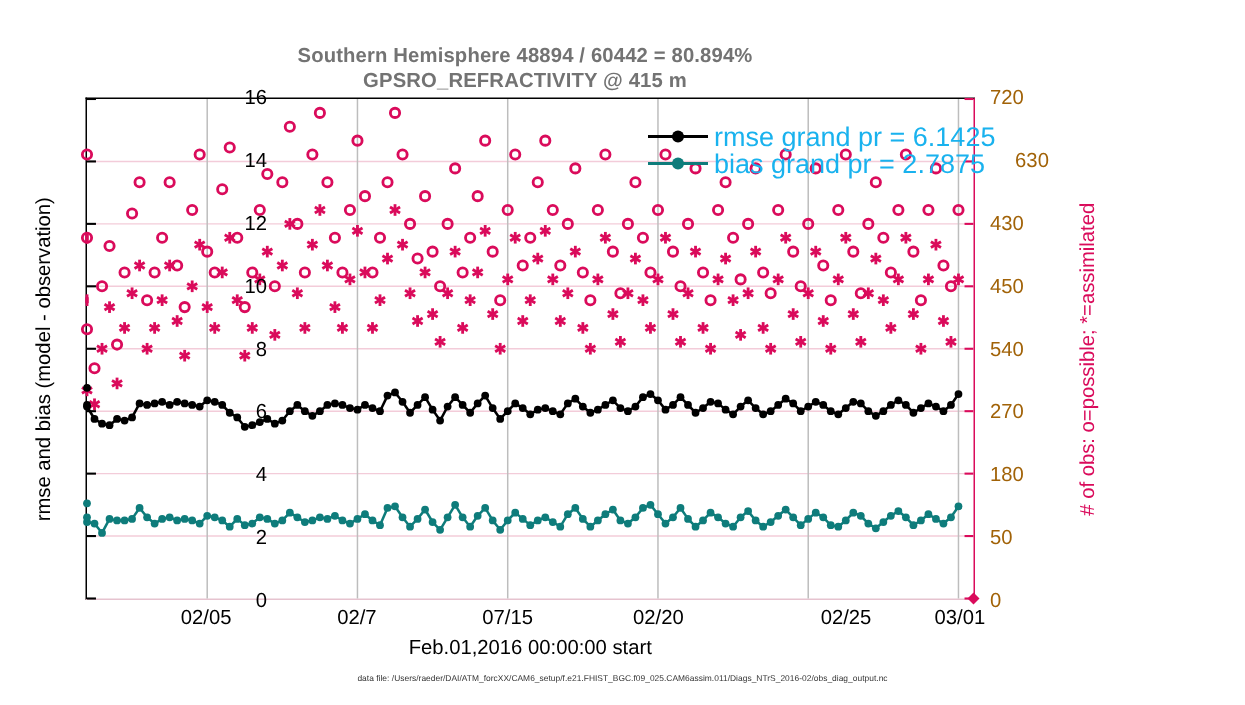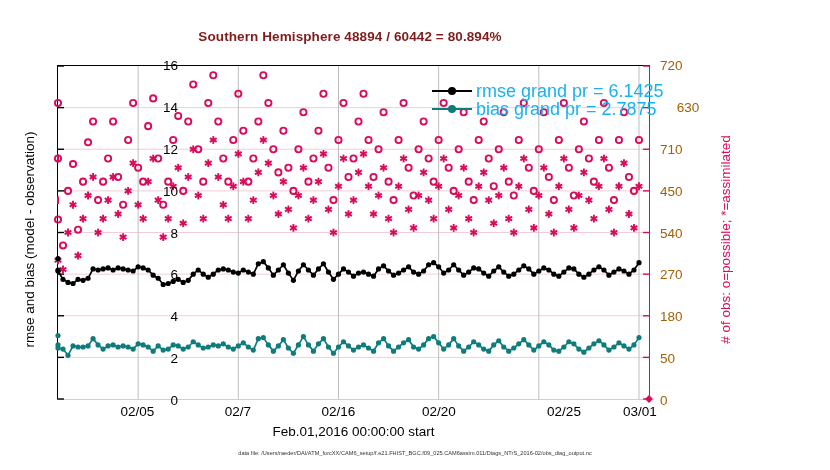--- a/index.html
+++ b/index.html
@@ -1,19 +1,19 @@
 <!DOCTYPE html>
 <html><head>
 <meta charset="utf-8">
 <style>
   html,body{margin:0;padding:0;background:#ffffff;}
   body{width:830px;height:470px;font-family:"Liberation Sans",sans-serif;overflow:hidden;}
   #root{position:relative;width:830px;height:470px;}
 
-  .ttl{position:absolute;left:0;width:700px;text-align:center;font-weight:bold;color:#7f1d1d;font-size:13.5px;letter-spacing:.1px;}
+  .ttl{position:absolute;left:0;width:700px;text-align:center;font-weight:bold;color:#737373;font-size:13.5px;letter-spacing:.1px;}
   #title-line1{top:29px;}
   #title-line2{top:46px;}
 
   #plot{position:absolute;left:57px;top:65px;width:593px;height:335px;
         border-top:1.6px solid #000;border-left:1.6px solid #000;
         border-right:1.6px solid #DA0B5B;border-bottom:1.6px solid #E6C3CF;
         box-sizing:border-box;background:#fff;}
   #plot svg{position:absolute;left:0;top:0;width:100%;height:100%;overflow:visible;}
 
   .ytick-l{position:absolute;right:652px;width:60px;text-align:right;font-size:13.5px;color:#000;transform:translateY(-50%);}
@@ -35,20 +35,21 @@
 
   #datafile{position:absolute;left:0;top:450px;width:830px;text-align:center;
      font-size:5.6px;color:#333;letter-spacing:.02px;}
 </style>
 </head>
 <body>
 
 <div id="root">
 
   <div class="ttl" id="title-line1">Southern Hemisphere 48894 / 60442 = 80.894%</div>
+  <div class="ttl" id="title-line2">GPSRO_REFRACTIVITY @ 415 m</div>
 
   <div id="plot">
     <svg id="canvas" viewBox="0 0 593 335" preserveAspectRatio="none">
         <line x1="0" y1="293.125" x2="593" y2="293.125" stroke="#F3CCD9" stroke-width="1"></line>
         <line x1="0" y1="251.25" x2="593" y2="251.25" stroke="#F3CCD9" stroke-width="1"></line>
         <line x1="0" y1="209.375" x2="593" y2="209.375" stroke="#F3CCD9" stroke-width="1"></line>
         <line x1="0" y1="167.5" x2="593" y2="167.5" stroke="#F3CCD9" stroke-width="1"></line>
         <line x1="0" y1="125.625" x2="593" y2="125.625" stroke="#F3CCD9" stroke-width="1"></line>
         <line x1="0" y1="83.75" x2="593" y2="83.75" stroke="#F3CCD9" stroke-width="1"></line>
         <line x1="0" y1="41.875" x2="593" y2="41.875" stroke="#F3CCD9" stroke-width="1"></line>
@@ -1068,22 +1069,22 @@
     <div class="ytick-l" style="top: 190.625px;">10</div>
     <div class="ytick-l" style="top: 148.75px;">12</div>
     <div class="ytick-l" style="top: 106.875px;">14</div>
     <div class="ytick-l" style="top: 65px;">16</div>
     <div class="ytick-r" style="top: 400px;">0</div>
     <div class="ytick-r" style="top: 358.125px;">50</div>
     <div class="ytick-r" style="top: 316.25px;">180</div>
     <div class="ytick-r" style="top: 274.375px;">270</div>
     <div class="ytick-r" style="top: 232.5px;">540</div>
     <div class="ytick-r" style="top: 190.625px;">450</div>
-    <div class="ytick-r" style="top: 148.75px;">710</div>
+    <div class="ytick-r" style="top: 148.75px;">430</div>
     <div class="ytick-r" style="top: 106.875px; text-align: center;">630</div>
     <div class="ytick-r" style="top: 65px;">720</div>
     <div class="xtick" style="left: 137.407px;">02/05</div>
     <div class="xtick" style="left: 237.915px;">02/7</div>
-    <div class="xtick" style="left: 338.424px;">02/16</div>
+    <div class="xtick" style="left: 338.424px;">07/15</div>
     <div class="xtick" style="left: 438.932px;">02/20</div>
     <div class="xtick" style="left: 564px;">02/25</div>
     <div class="xtick" style="left: 639.949px;">03/01</div>
   </div>
 
 </body></html>

